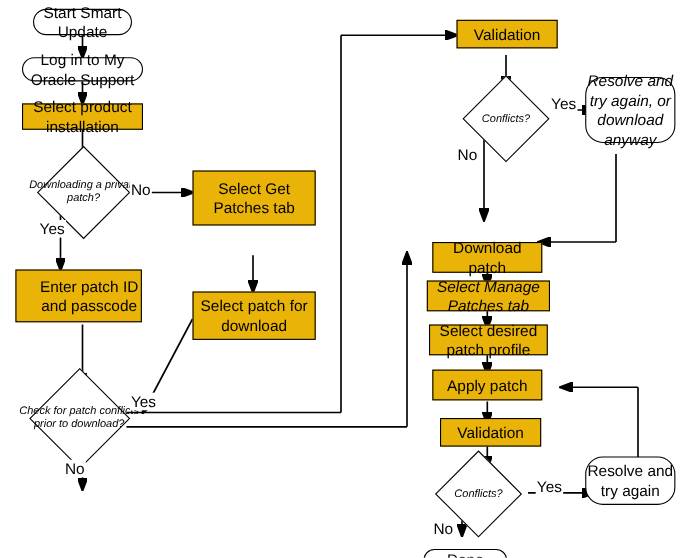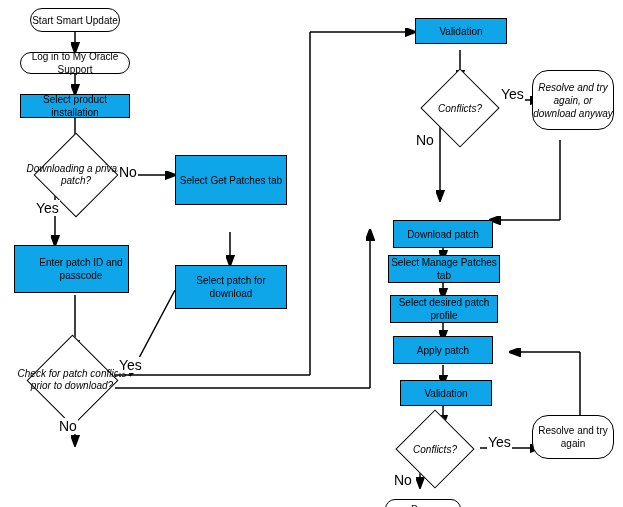--- a/index.html
+++ b/index.html
@@ -17,31 +17,31 @@
       width: 623px;
       height: 507px;
     }
     
     .shape {
       position: absolute;
       display: flex;
       align-items: center;
       justify-content: center;
       text-align: center;
-      font-size: 10px;
+      font-size: 14px;
       line-height: 1.3;
     }
     .rounded-rect {
       border: 1.5px solid #000;
       border-radius: 16px;
       background: #fff;
     }
     .rect {
       border: 1.5px solid #000;
-      background: #0ea5e9;
+      background: #eab308;
       align-items: center;
     }
     .diamond {
       background: #fff;
       transform: rotate(45deg);
     }
     .diamond-label {
       position: absolute;
       transform: none;
       display: flex;
@@ -198,21 +198,21 @@
   </div>
 
   <div class="shape rounded-rect" style="left:532px;top:70px;width:82px;height:60px;font-style:italic;">
     <span>Resolve and try again, or download anyway</span>
   </div>
 
   <div class="shape rect" style="left:393px;top:200px;width:100px;height:28px;margin-top:20px;">
     <span>Download patch</span>
   </div>
 
-  <div class="shape rect" style="left:388px;top:255px;width:112px;height:28px;">
+  <div class="shape rect" style="left:388px;top:255px;width:112px;height:28px;font-style:italic;">
     <span>Select Manage Patches tab</span>
   </div>
 
   <div class="shape rect" style="left:390px;top:295px;width:108px;height:28px;">
     <span>Select desired patch profile</span>
   </div>
 
   <div class="shape rect" style="left:393px;top:336px;width:100px;height:28px;">
     <span>Apply patch</span>
   </div>

